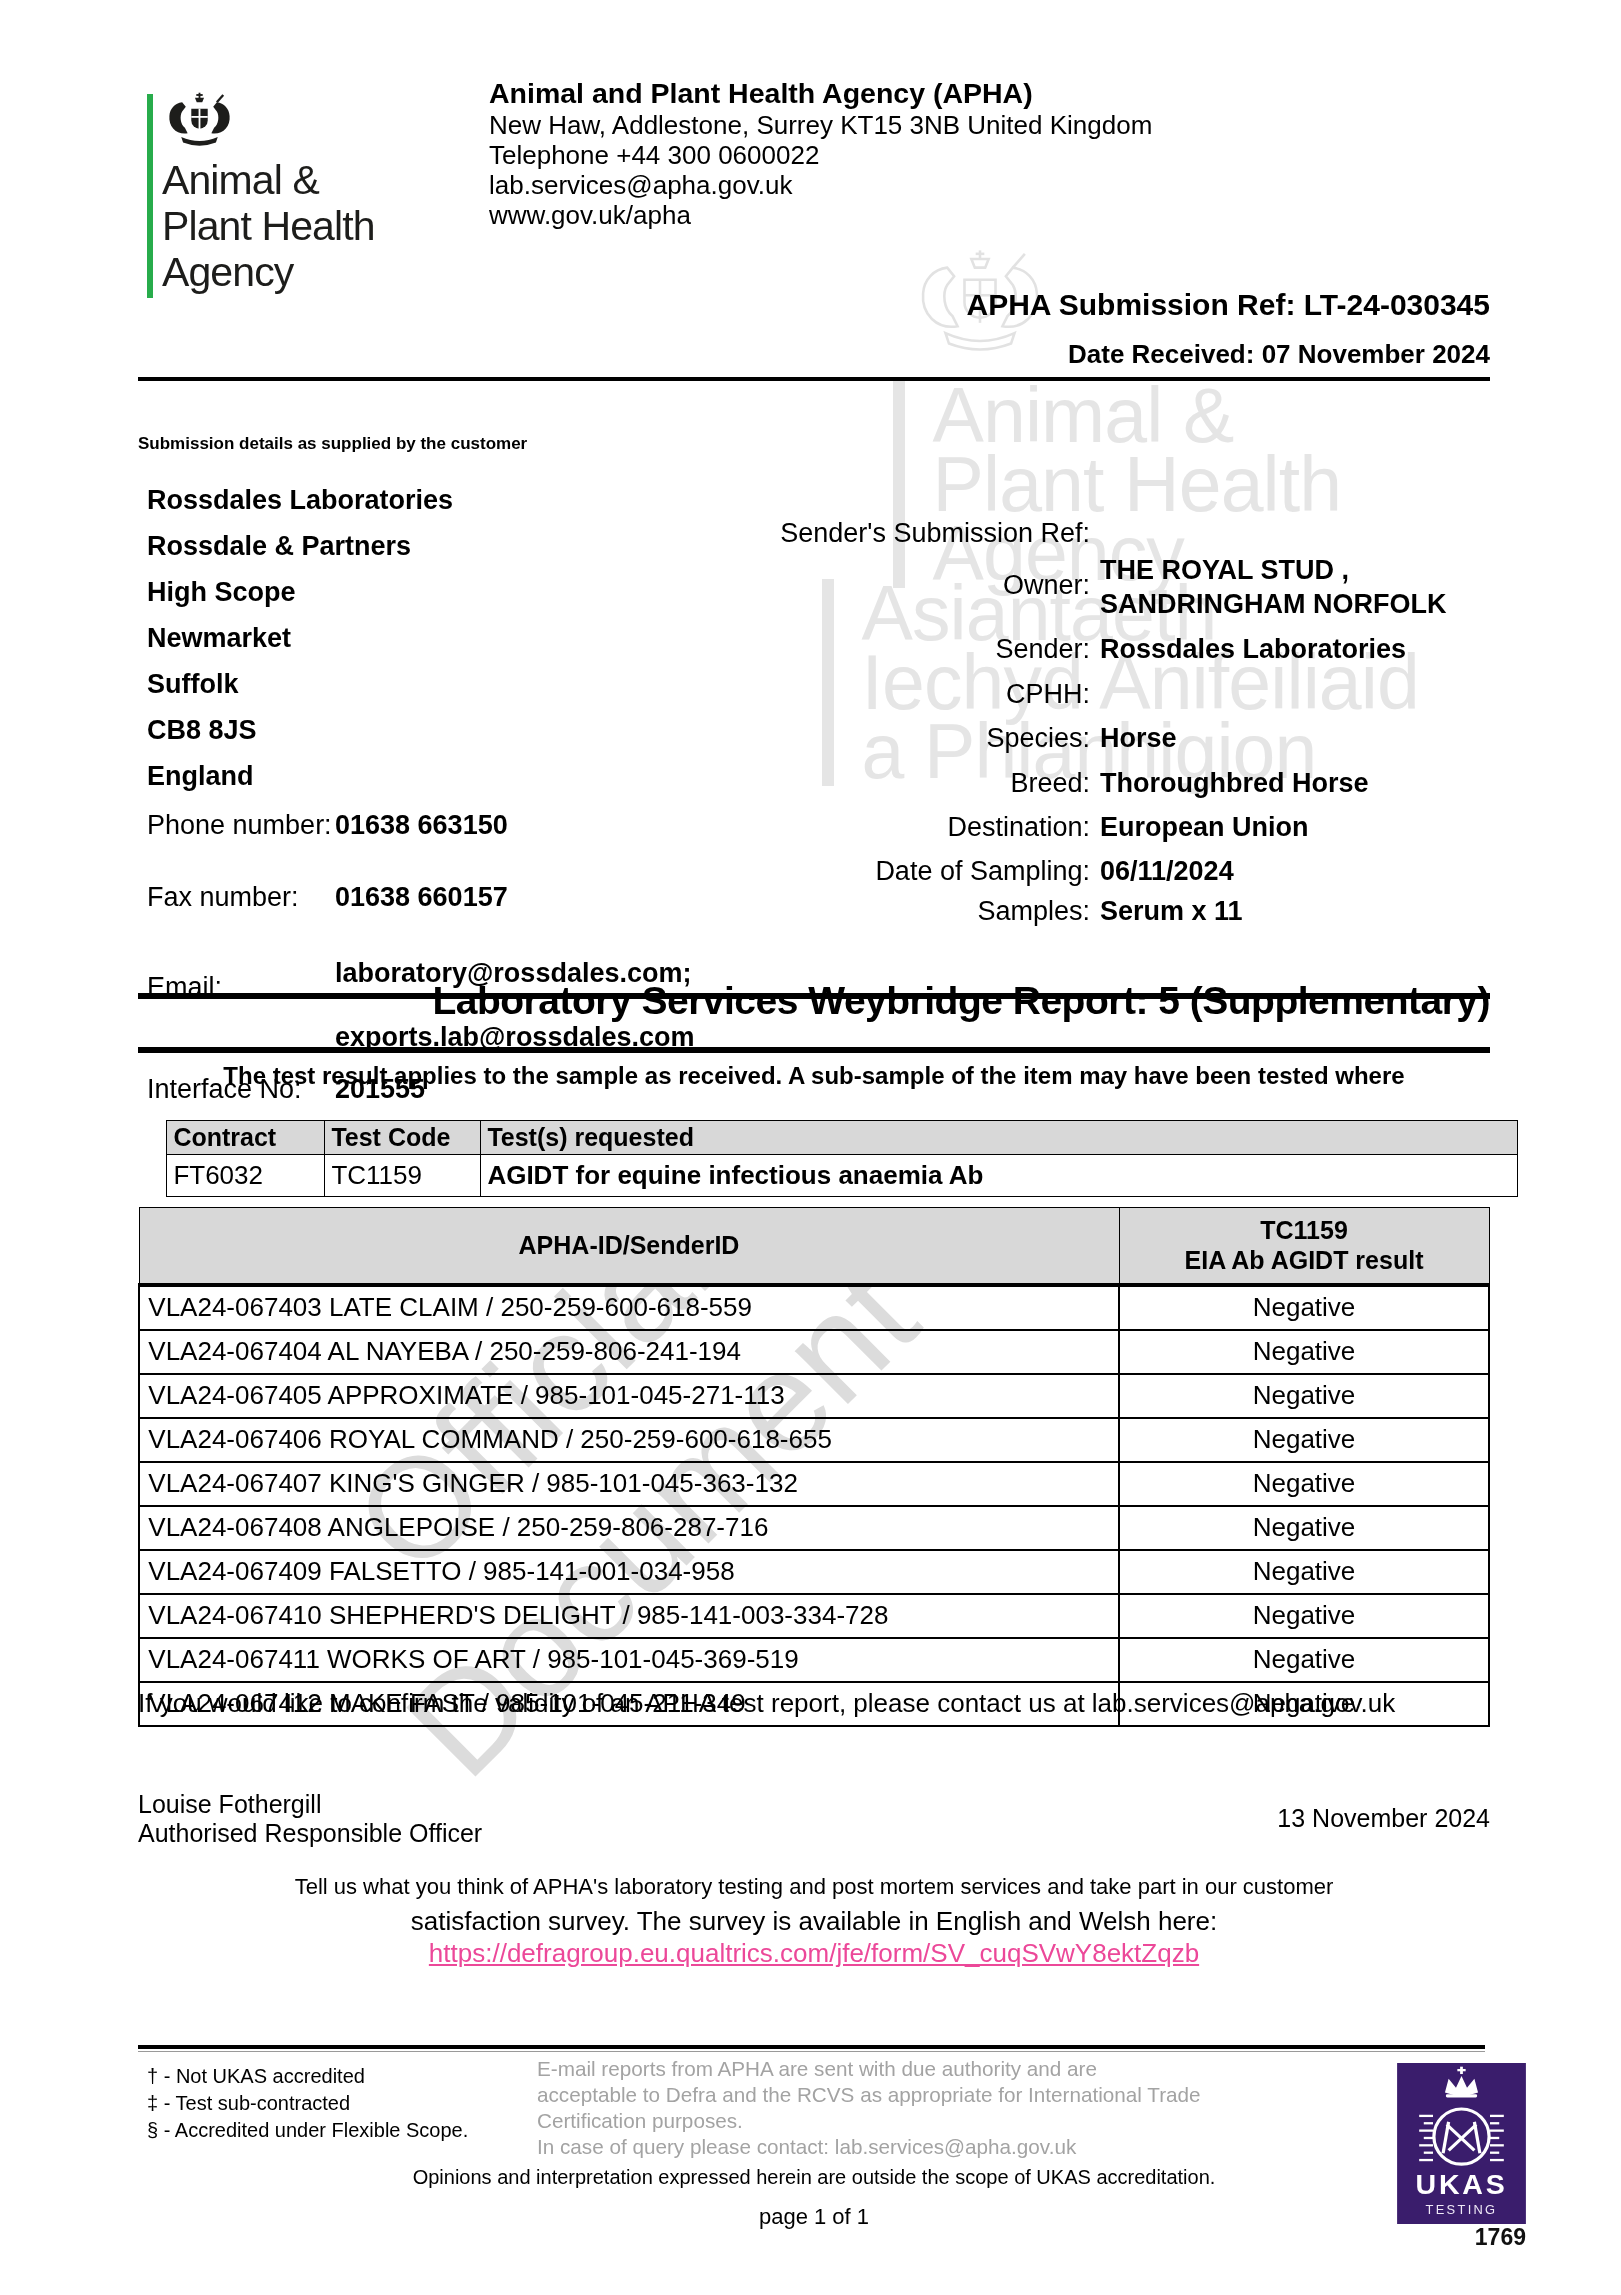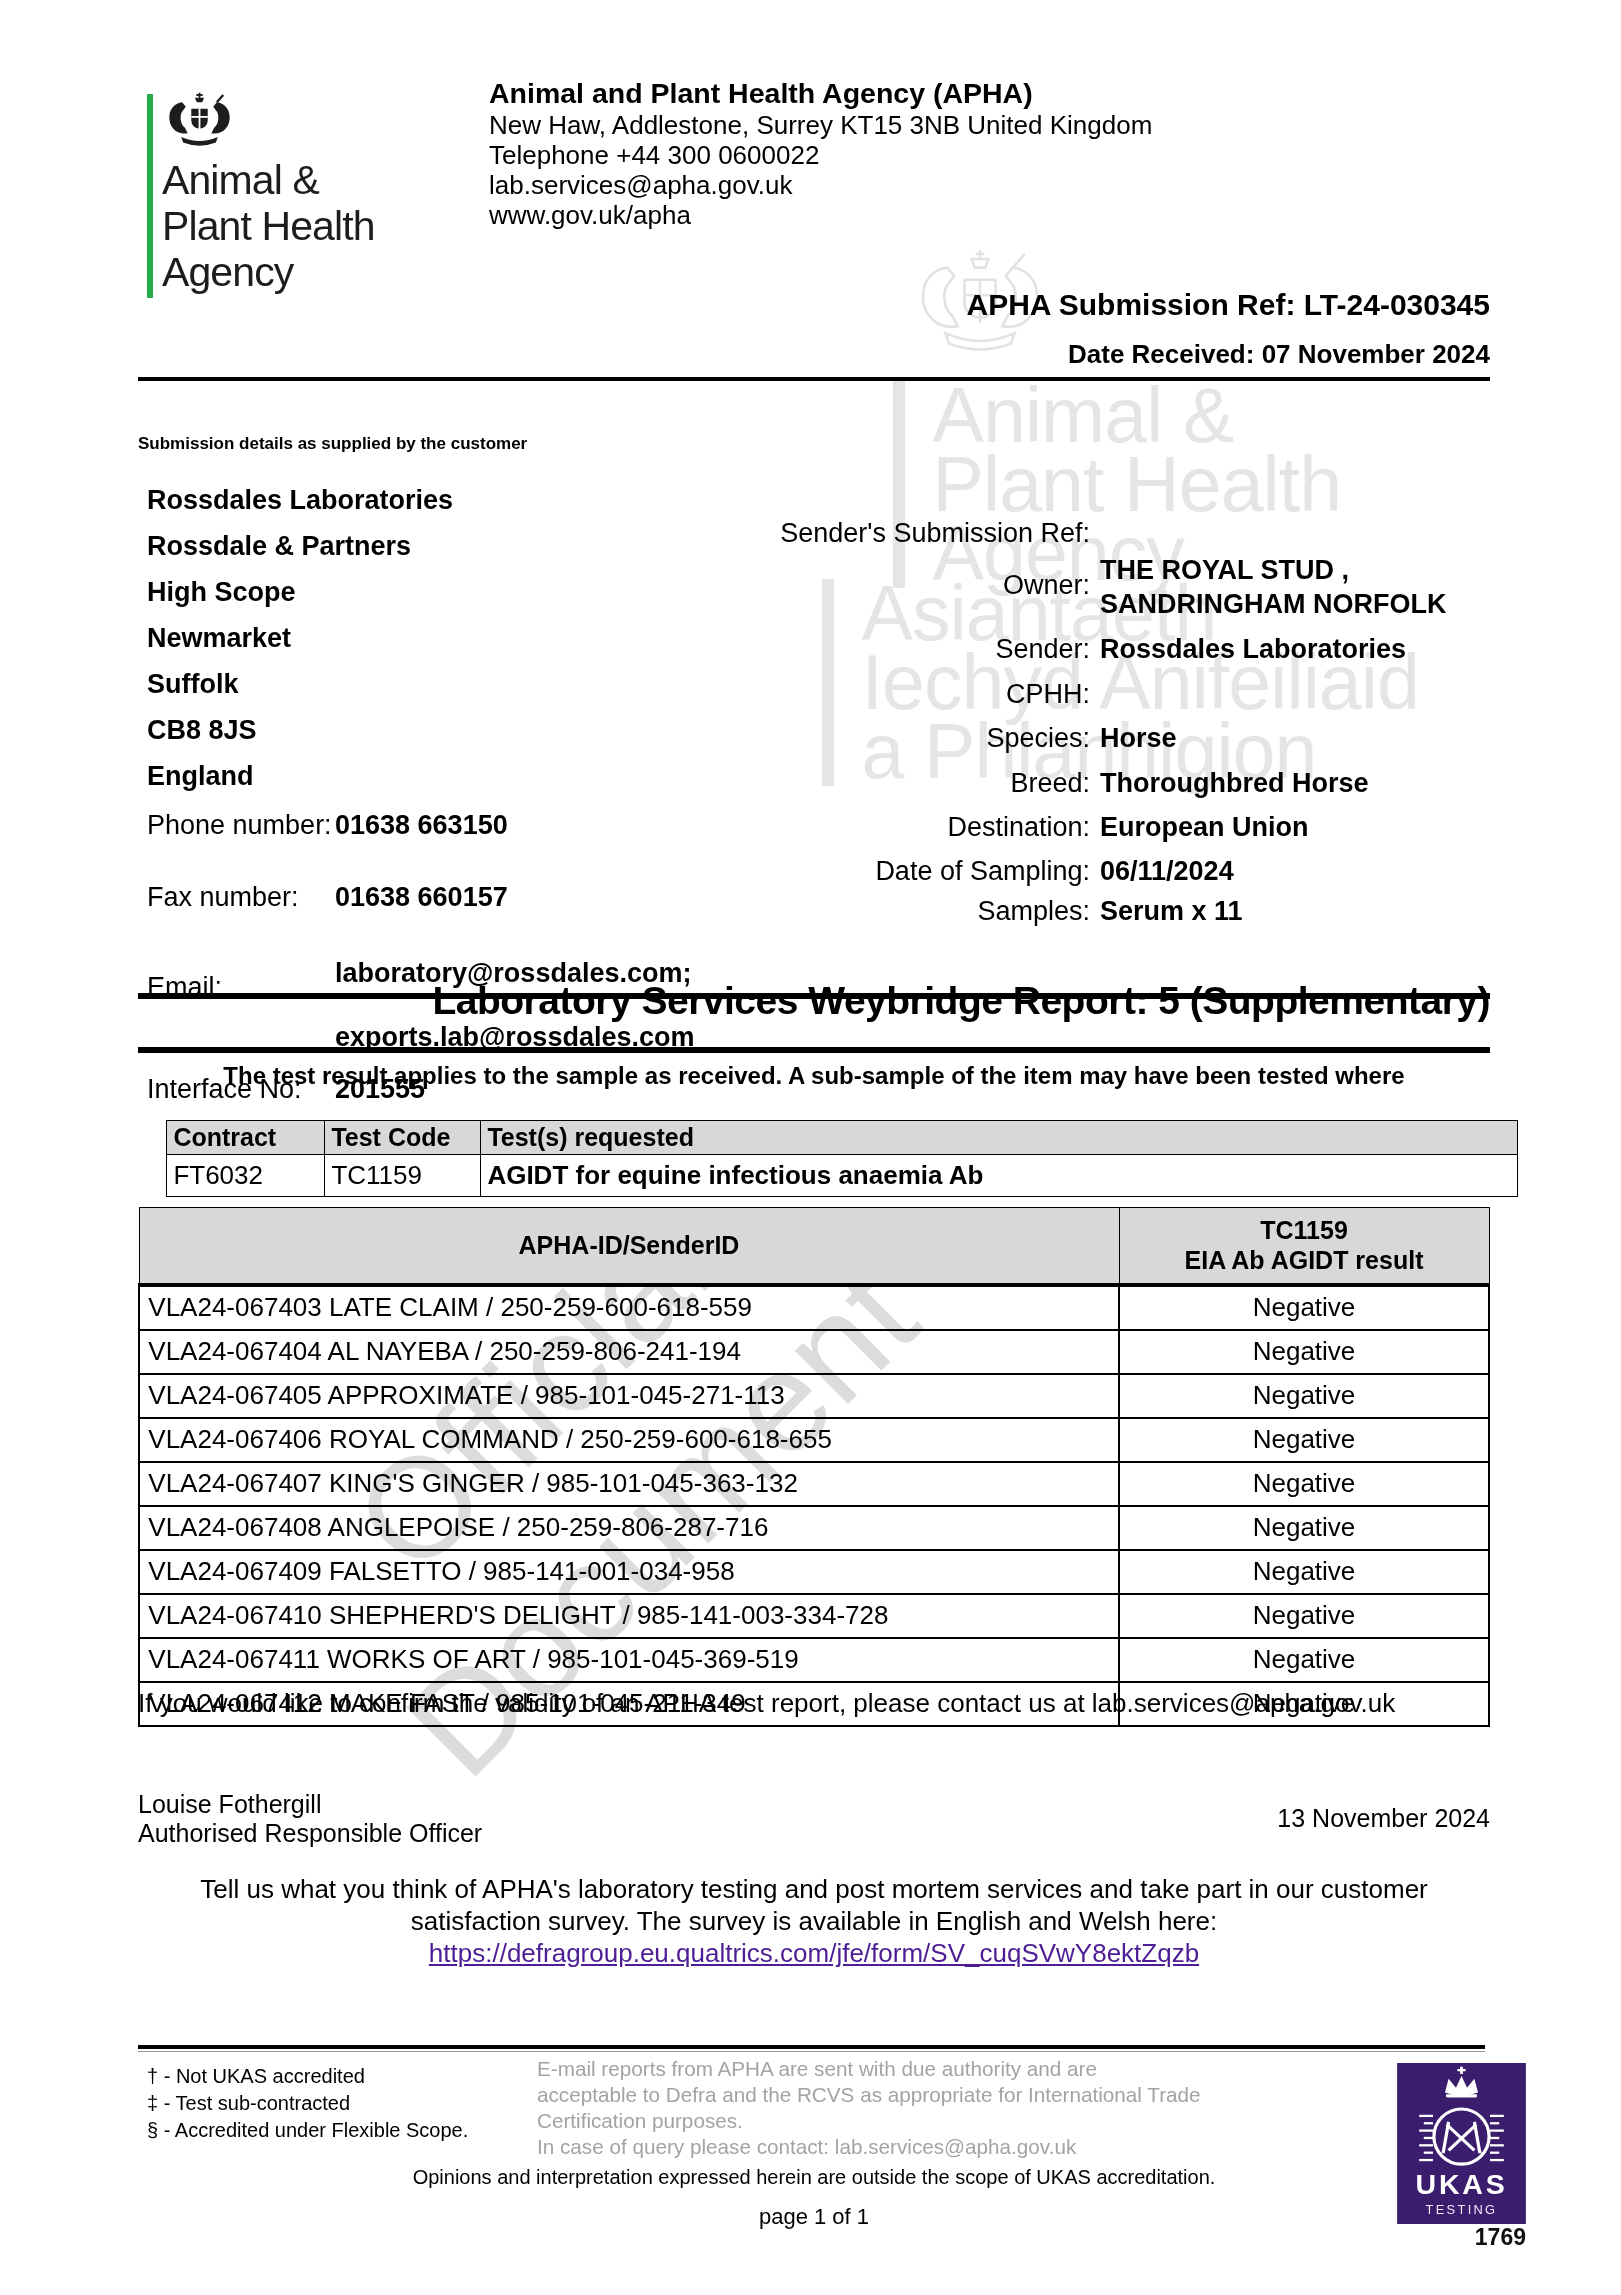--- a/index.html
+++ b/index.html
@@ -45,24 +45,24 @@
   .t1 td{border:1.8px solid #000;height:39px;font-size:26px;padding-left:6.4px;}
   .t2 th{background:#d8d8d8;border:1.8px solid #000;border-bottom:4.1px solid #000;font-size:25px;padding:7.3px 0;vertical-align:middle;}
   .t2 td{border:2.3px solid #000;height:40px;font-size:26px;vertical-align:middle;}
   .t2 .c1{padding-left:8.3px;text-align:left;}
   .t2 .c2{text-align:center;margin-top:12px;}
   .h2lines{line-height:30px;}
   .validity{left:138px;top:1688px;font-size:26px;}
   .sig-name{left:138px;top:1790px;font-size:25px;}
   .sig-role{left:138px;top:1819px;font-size:25px;}
   .sig-date{right:132px;top:1804px;font-size:25px;}
-  .survey1{left:138px;top:1874px;width:1352px;font-size:26px;text-align:center;}
+  .survey1{left:138px;top:1874px;width:1352px;font-size:22px;text-align:center;}
   .survey2{left:138px;top:1906px;width:1352px;font-size:26px;text-align:center;}
   .surveyl{left:138px;top:1938px;width:1352px;font-size:26px;text-align:center;}
-  .surveyl a{color:#4c1d95;margin-top:17px;}
+  .surveyl a{color:#ec4899;margin-top:17px;}
   
   .rule2{left:138px;top:2045px;width:1347px;height:3.7px;background:#000;}
   .rule2b{left:138px;top:2051px;width:1347px;height:1.4px;background:#9a9a9a;}
   .fnote{left:147px;font-size:20px;}
   .fgray{left:537px;font-size:20.7px;line-height:26px;color:#a3a3a3;}
   .opinions{left:138px;top:2166px;width:1352px;font-size:20px;text-align:center;}
   .pageno{left:138px;top:2204px;width:1352px;font-size:22px;text-align:center;}
   .ukas-box{left:1397px;top:2063px;width:129px;height:161px;}
   .ukas-num{left:1397px;top:2224px;width:129px;font-size:23px;font-weight:bold;text-align:right;color:#111;}
 </style>

